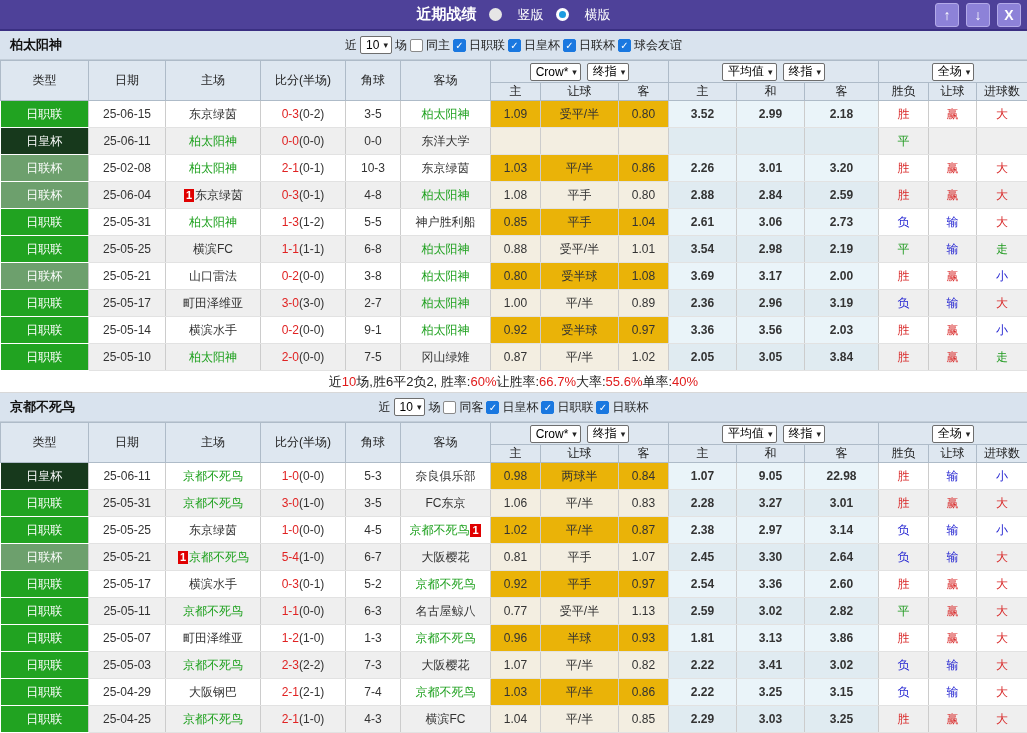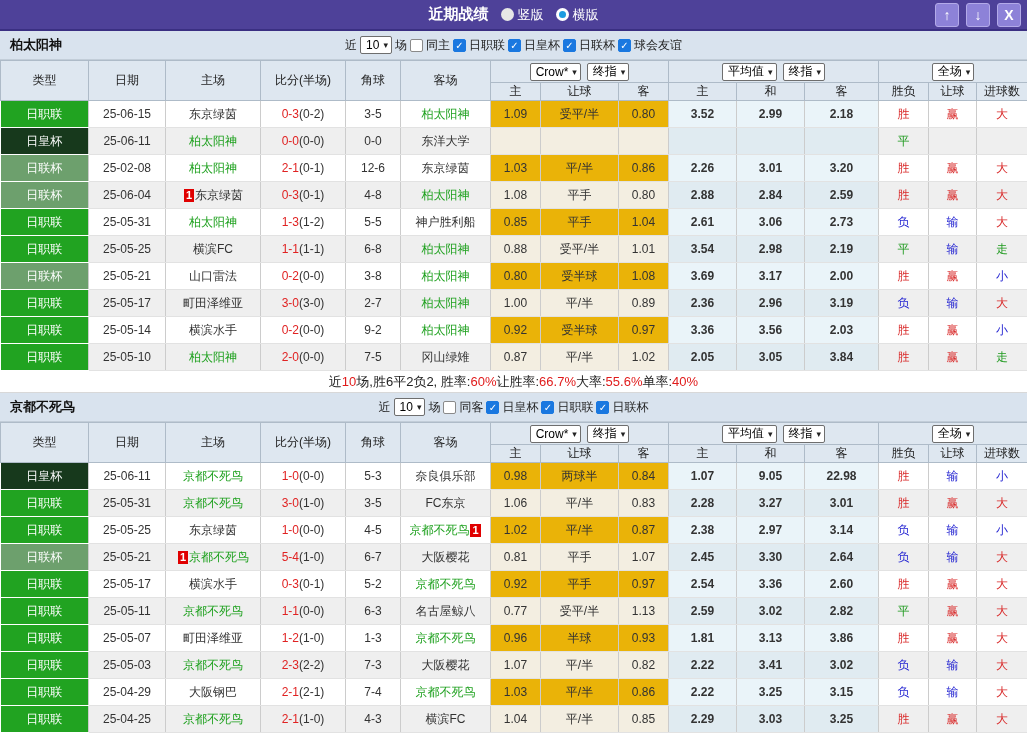--- a/index.html
+++ b/index.html
@@ -21,21 +21,21 @@
   }
   .title-center {
     flex: 1;
     display: flex;
     justify-content: center;
     align-items: center;
     gap: 12px;
     color: #fff;
   }
   .page-title { font-size: 15px; font-weight: bold; }
-  .radio { display: inline-flex; align-items: center; gap: 4px; font-size: 13px; cursor: pointer; }
+  .radio { display: inline-flex; align-items: center; gap: 16px; font-size: 13px; cursor: pointer; }
   .radio-circle {
     width: 13px; height: 13px; border-radius: 50%;
     background: #e6e6e6; display: inline-block; position: relative;
   }
   .radio-circle.selected { background: #fff; }
   .radio-circle.selected::after {
     content: ""; position: absolute; left: 3px; top: 3px; right: 3px; bottom: 3px;
     border-radius: 50%; background: #1d9ce0;
   }
   .tb-btns { position: absolute; right: 6px; top: 3px; display: flex; gap: 7px; }
@@ -249,21 +249,21 @@
             <td class="c-avg"></td>
             <td><span class="r-draw">平</span></td>
             <td><span></span></td>
             <td><span></span></td>
           </tr>
           <tr>
             <td class="lg lg-lcup">日联杯</td>
             <td>25-02-08</td>
             <td><span class="t-green">柏太阳神</span></td>
             <td><span class="s-red">2-1</span><span>(0-1)</span></td>
-            <td>12-6</td>
+            <td>10-3</td>
             <td><span>东京绿茵</span></td>
             <td class="c-crow">1.03</td>
             <td class="c-crow">平/半</td>
             <td class="c-crow">0.86</td>
             <td class="c-avg">2.26</td>
             <td class="c-avg">3.01</td>
             <td class="c-avg">3.20</td>
             <td><span class="r-win">胜</span></td>
             <td><span class="r-win">赢</span></td>
             <td><span class="r-win">大</span></td>
@@ -351,21 +351,21 @@
             <td class="c-avg">3.19</td>
             <td><span class="r-lose">负</span></td>
             <td><span class="r-lose">输</span></td>
             <td><span class="r-win">大</span></td>
           </tr>
           <tr>
             <td class="lg lg-j1">日职联</td>
             <td>25-05-14</td>
             <td><span>横滨水手</span></td>
             <td><span class="s-red">0-2</span><span>(0-0)</span></td>
-            <td>9-2</td>
+            <td>9-1</td>
             <td><span class="t-green">柏太阳神</span></td>
             <td class="c-crow">0.92</td>
             <td class="c-crow">受半球</td>
             <td class="c-crow">0.97</td>
             <td class="c-avg">3.36</td>
             <td class="c-avg">3.56</td>
             <td class="c-avg">2.03</td>
             <td><span class="r-win">胜</span></td>
             <td><span class="r-win">赢</span></td>
             <td><span class="r-lose">小</span></td>

